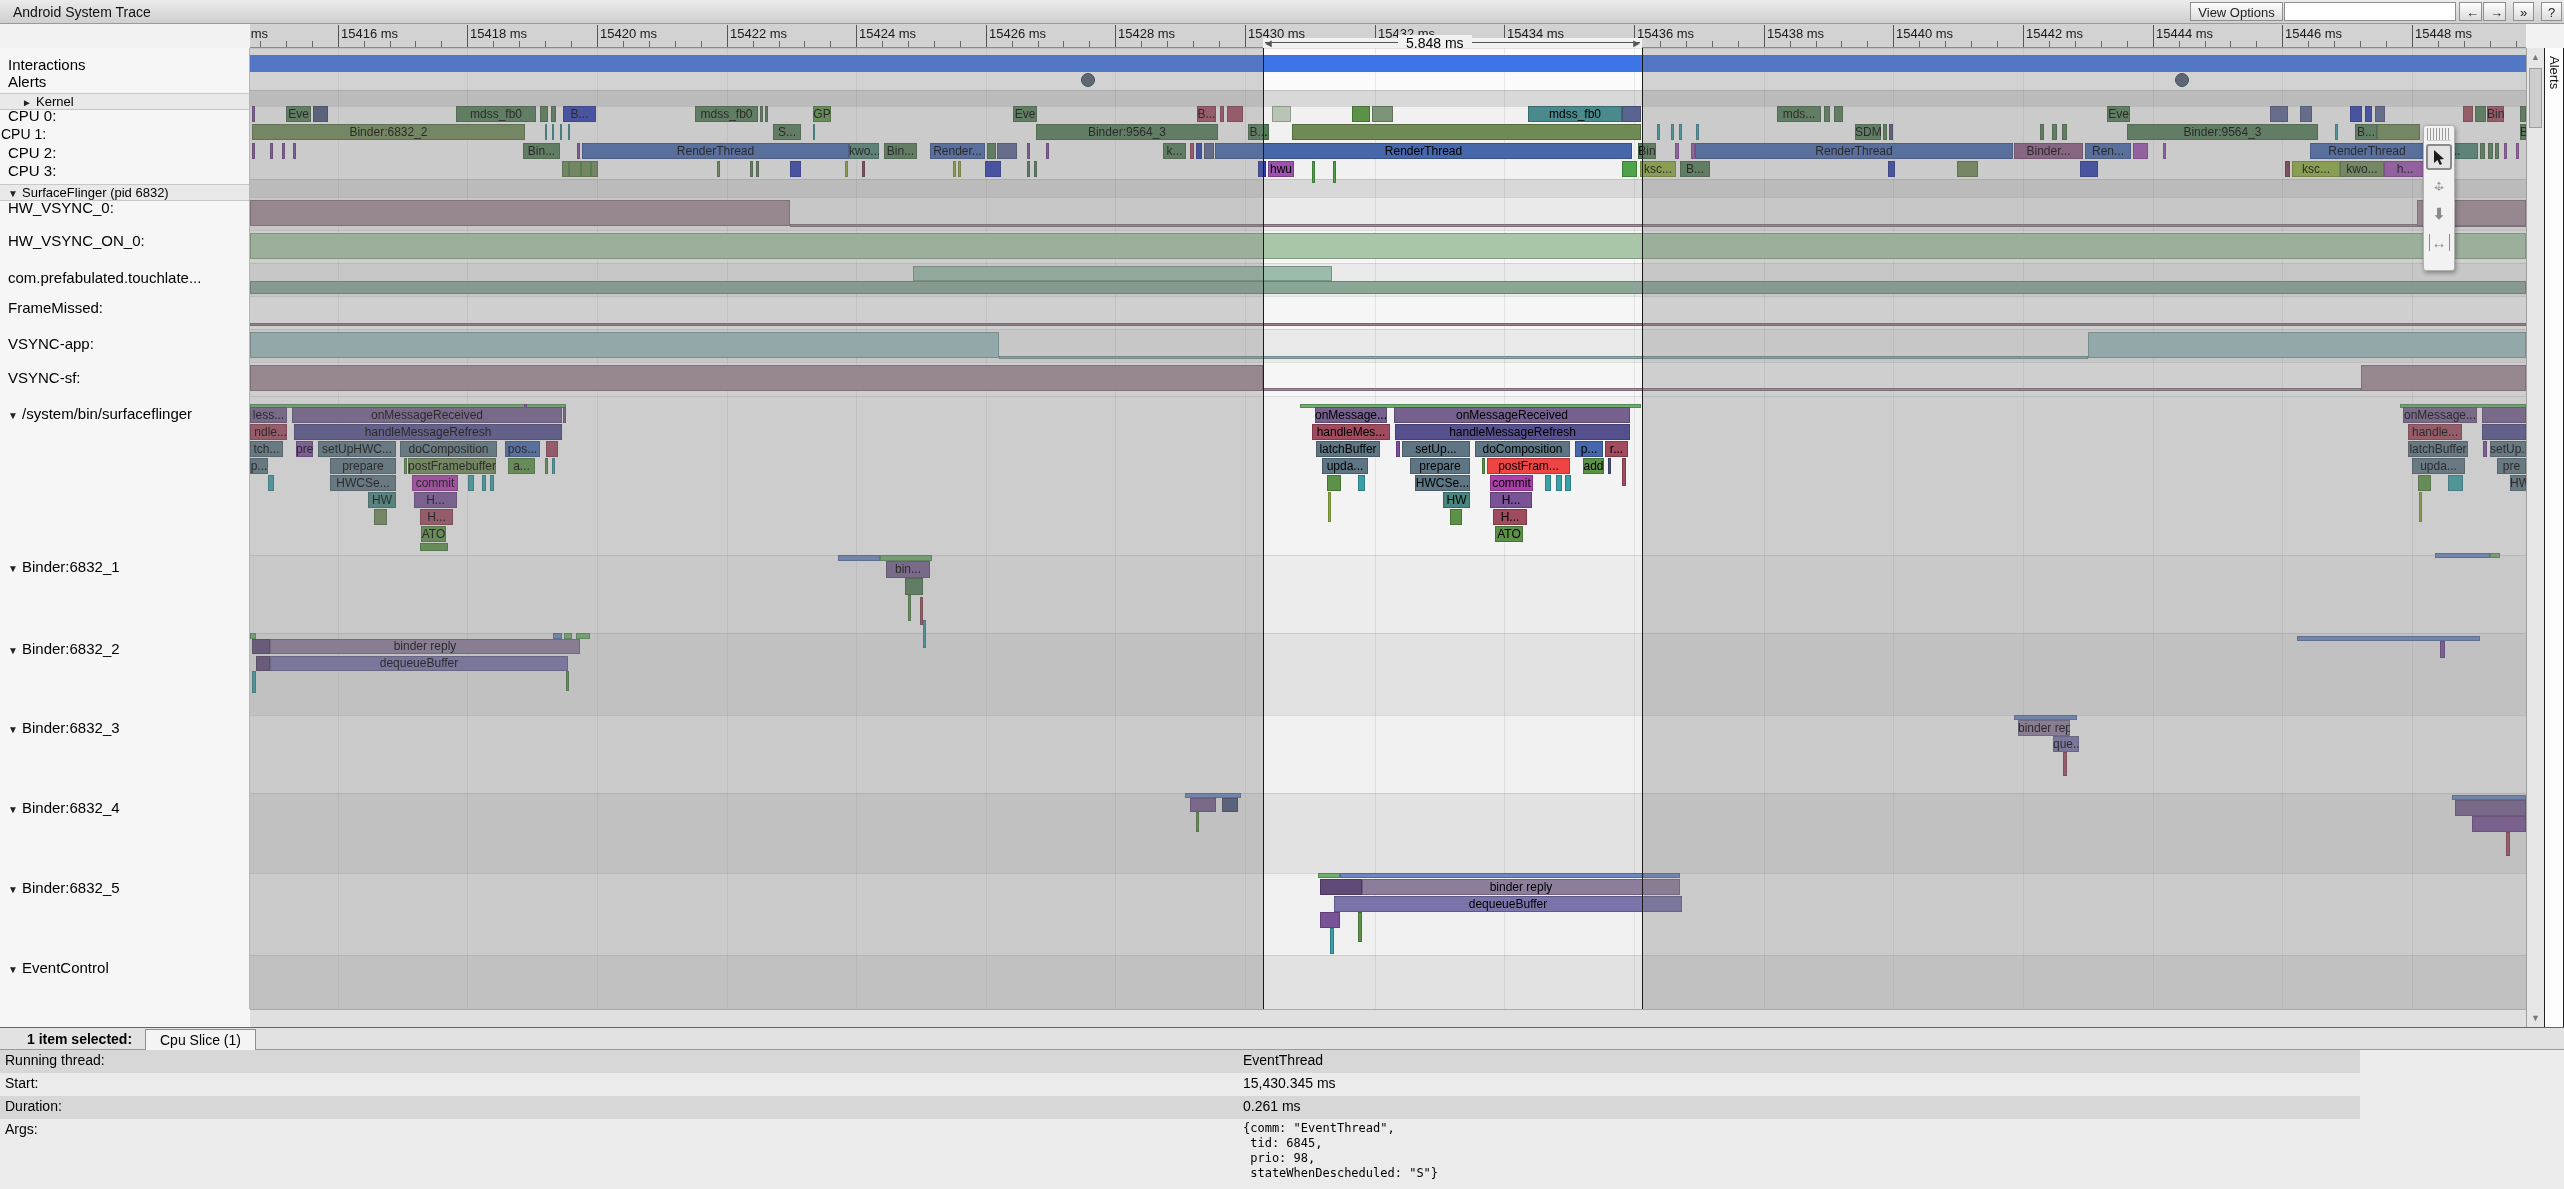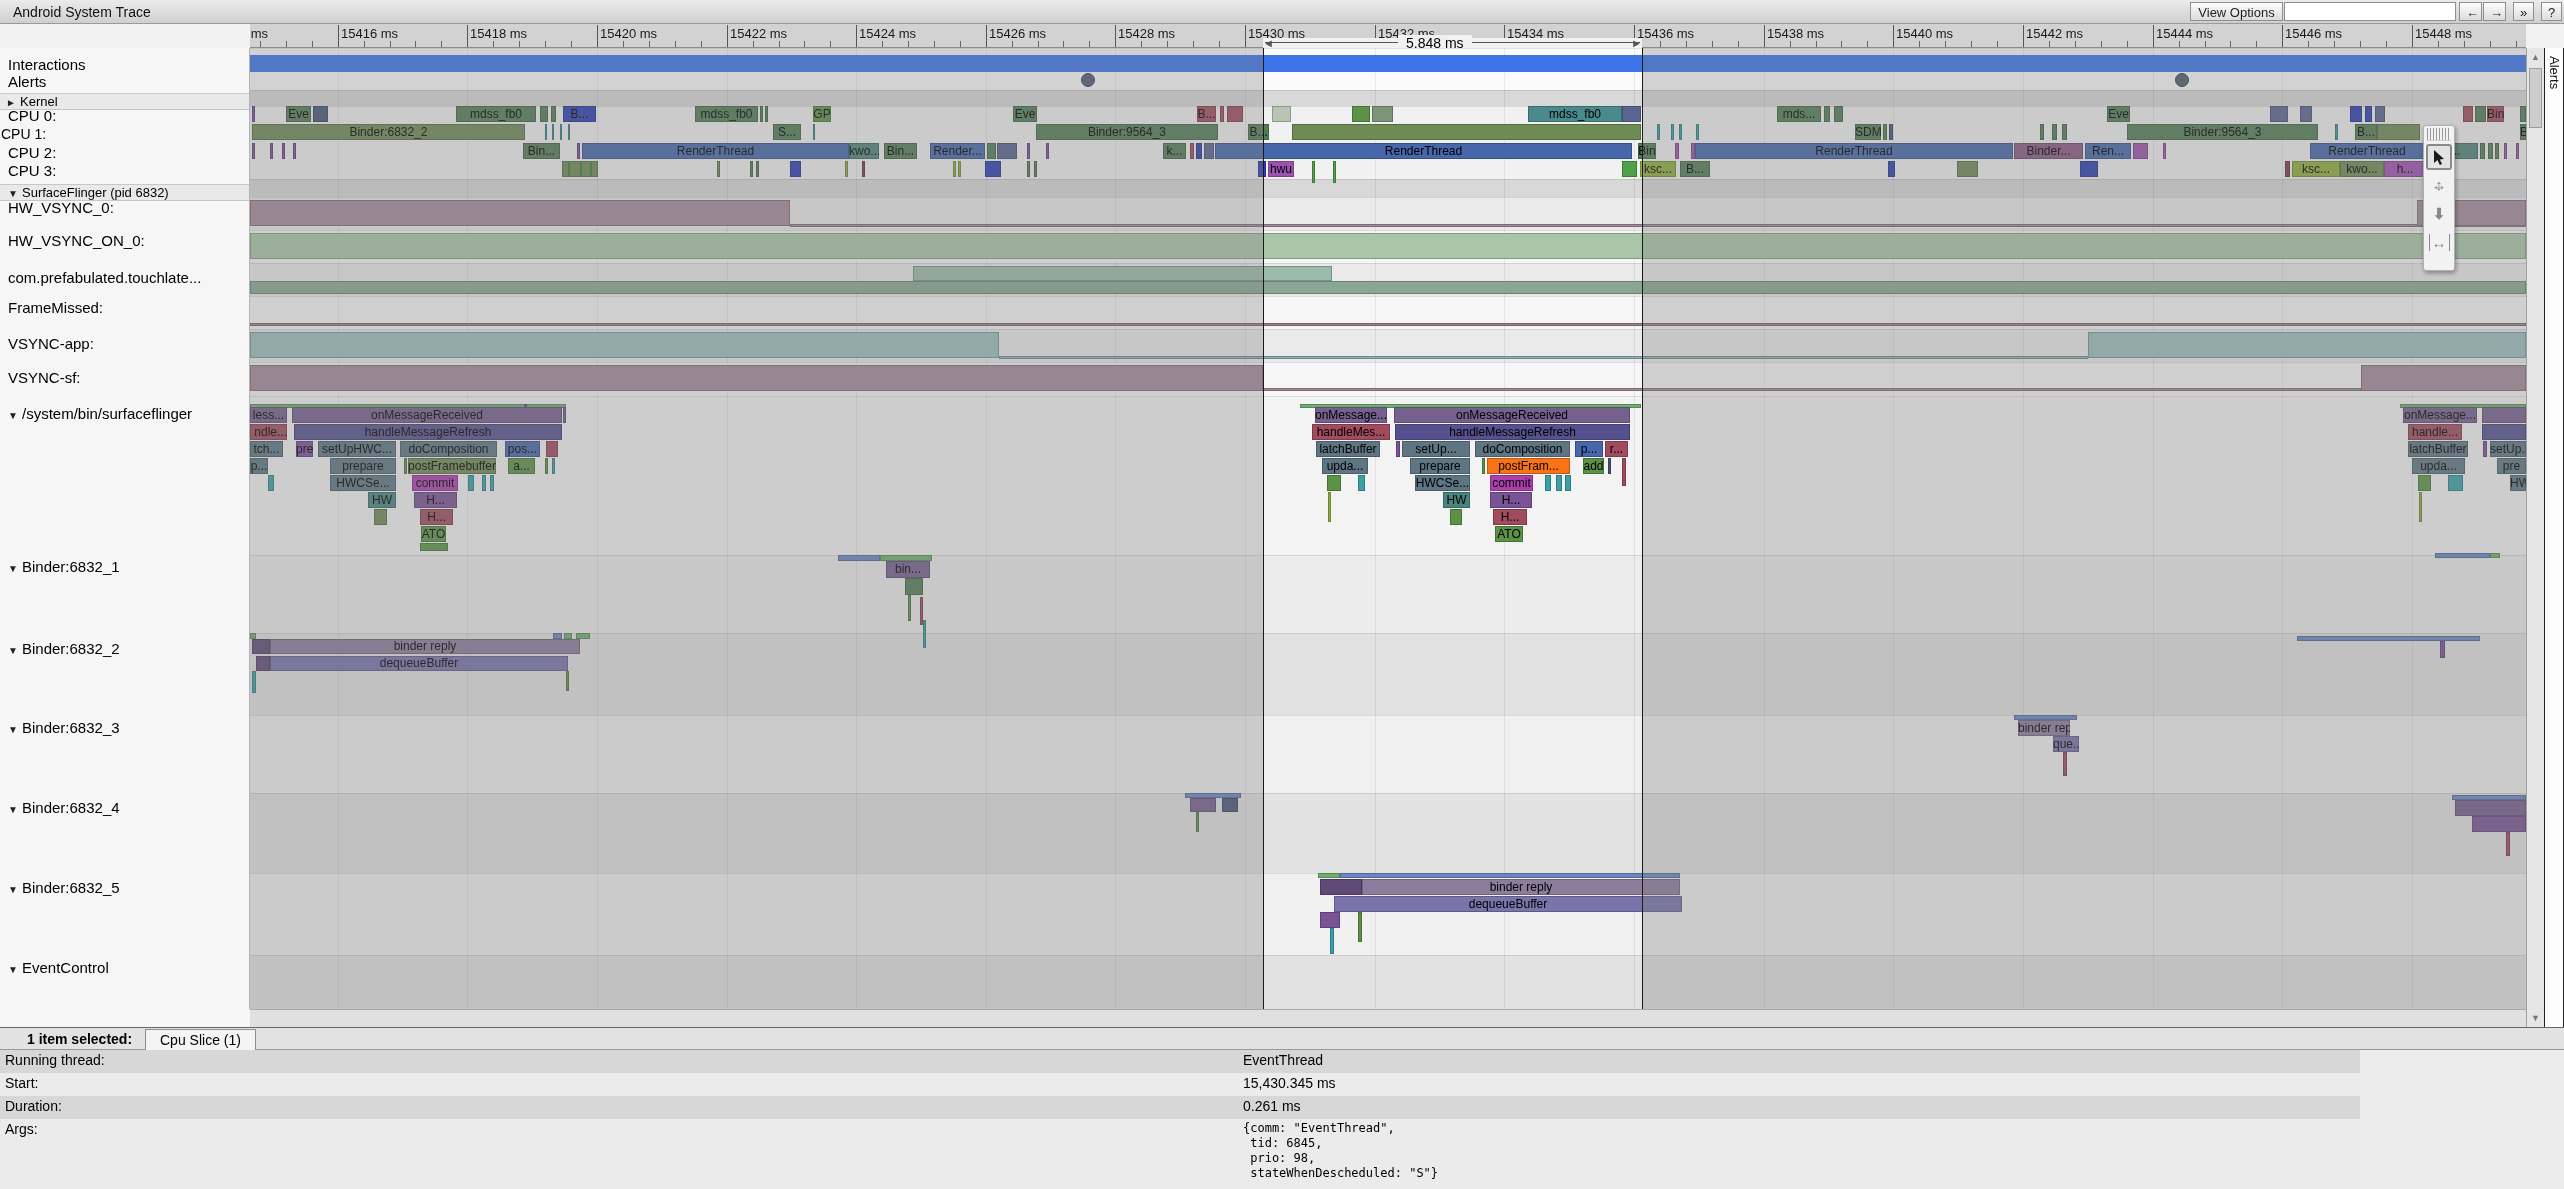--- a/index.html
+++ b/index.html
@@ -185,21 +185,21 @@
   <div class="abs" id="measure">
     <div class="arrow"></div>
       <div class="ah" style="left:0;">◄</div>
       <div class="ah" style="right:0;">►</div>
   </div>
   <div class="abs" id="measure-label">5.848 ms</div>
 
   <div class="abs" id="gutter">
       <div class="gut-row" style="top: 7px; height: 22px; font-size: 15px; line-height: 20px; padding-left: 8px;">Interactions</div>
       <div class="gut-row" style="top: 24px; height: 22px; font-size: 15px; line-height: 20px; padding-left: 8px;">Alerts</div>
-      <div class="gut-row gut-header" style="top: 45px; height: 17px; font-size: 13px; line-height: 15px; padding-left: 6px;"><span class="tri">►</span><span>Kernel</span></div>
+      <div class="gut-row gut-header" style="top: 45px; height: 17px; font-size: 13px; line-height: 15px; padding-left: 22px;"><span class="tri">►</span><span>Kernel</span></div>
       <div class="gut-row" style="top: 58px; height: 22px; font-size: 15px; line-height: 20px; padding-left: 8px;">CPU 0:</div>
       <div class="gut-row" style="top: 76px; height: 22px; font-size: 14px; line-height: 20px; padding-left: 1px;">CPU 1:</div>
       <div class="gut-row" style="top: 95px; height: 22px; font-size: 15px; line-height: 20px; padding-left: 8px;">CPU 2:</div>
       <div class="gut-row" style="top: 113px; height: 22px; font-size: 15px; line-height: 20px; padding-left: 8px;">CPU 3:</div>
       <div class="gut-row gut-header" style="top: 136px; height: 17px; font-size: 13px; line-height: 15px; padding-left: 8px;"><span class="tri">▼</span><span>SurfaceFlinger (pid 6832)</span></div>
       <div class="gut-row" style="top: 150px; height: 22px; font-size: 15px; line-height: 20px; padding-left: 8px;">HW_VSYNC_0:</div>
       <div class="gut-row" style="top: 183px; height: 22px; font-size: 15px; line-height: 20px; padding-left: 8px;">HW_VSYNC_ON_0:</div>
       <div class="gut-row" style="top: 220px; height: 22px; font-size: 15px; line-height: 20px; padding-left: 8px;">com.prefabulated.touchlate...</div>
       <div class="gut-row" style="top: 250px; height: 22px; font-size: 15px; line-height: 20px; padding-left: 8px;">FrameMissed:</div>
       <div class="gut-row" style="top: 286px; height: 22px; font-size: 15px; line-height: 20px; padding-left: 8px;">VSYNC-app:</div>
@@ -428,21 +428,21 @@
       <div class="slice" style="left: 1078px; top: 444px; width: 3px; height: 30px; background: rgb(143, 174, 62); line-height: 30px;"></div>
       <div class="slice" style="left: 1144px; top: 359px; width: 236px; height: 16px; background: rgb(118, 96, 142); line-height: 16px;">onMessageReceived</div>
       <div class="slice" style="left: 1145px; top: 376px; width: 235px; height: 16px; background: rgb(86, 81, 142); line-height: 16px;">handleMessageRefresh</div>
       <div class="slice" style="left: 1146px; top: 393px; width: 4px; height: 16px; background: rgb(123, 79, 158); line-height: 16px;"></div>
       <div class="slice" style="left: 1152px; top: 393px; width: 68px; height: 16px; background: rgb(94, 118, 132); line-height: 16px;">setUp...</div>
       <div class="slice" style="left: 1225px; top: 393px; width: 95px; height: 16px; background: rgb(94, 118, 132); line-height: 16px;">doComposition</div>
       <div class="slice" style="left: 1325px; top: 393px; width: 28px; height: 16px; background: rgb(71, 103, 171); line-height: 16px;">p...</div>
       <div class="slice" style="left: 1355px; top: 393px; width: 23px; height: 16px; background: rgb(160, 75, 94); line-height: 16px;">r...</div>
       <div class="slice" style="left: 1160px; top: 410px; width: 60px; height: 16px; background: rgb(94, 118, 132); line-height: 16px;">prepare</div>
       <div class="slice" style="left: 1232px; top: 410px; width: 3px; height: 16px; background: rgb(92, 146, 71); line-height: 16px;"></div>
-      <div class="slice" style="left: 1237px; top: 410px; width: 83px; height: 16px; background: #f97316; line-height: 16px;">postFram...</div>
+      <div class="slice" style="left: 1237px; top: 410px; width: 83px; height: 16px; background: #ef4444; line-height: 16px;">postFram...</div>
       <div class="slice" style="left: 1333px; top: 410px; width: 21px; height: 16px; background: rgb(92, 146, 71); line-height: 16px;">add</div>
       <div class="slice" style="left: 1358px; top: 410px; width: 3px; height: 16px; background: rgb(74, 85, 120); line-height: 16px;"></div>
       <div class="slice" style="left: 1372px; top: 410px; width: 4px; height: 28px; background: rgb(160, 75, 94); line-height: 28px;"></div>
       <div class="slice" style="left: 1165px; top: 427px; width: 55px; height: 16px; background: rgb(94, 118, 132); line-height: 16px;">HWCSe...</div>
       <div class="slice" style="left: 1240px; top: 427px; width: 43px; height: 16px; background: rgb(173, 63, 173); line-height: 16px;">commit</div>
       <div class="slice" style="left: 1295px; top: 427px; width: 6px; height: 16px; background: rgb(58, 160, 168); line-height: 16px;"></div>
       <div class="slice" style="left: 1306px; top: 427px; width: 6px; height: 16px; background: rgb(58, 160, 168); line-height: 16px;"></div>
       <div class="slice" style="left: 1315px; top: 427px; width: 6px; height: 16px; background: rgb(58, 160, 168); line-height: 16px;"></div>
       <div class="slice" style="left: 1193px; top: 444px; width: 27px; height: 16px; background: rgb(71, 133, 126); line-height: 16px;">HW</div>
       <div class="slice" style="left: 1240px; top: 444px; width: 42px; height: 16px; background: rgb(122, 82, 150); line-height: 16px;">H...</div>

